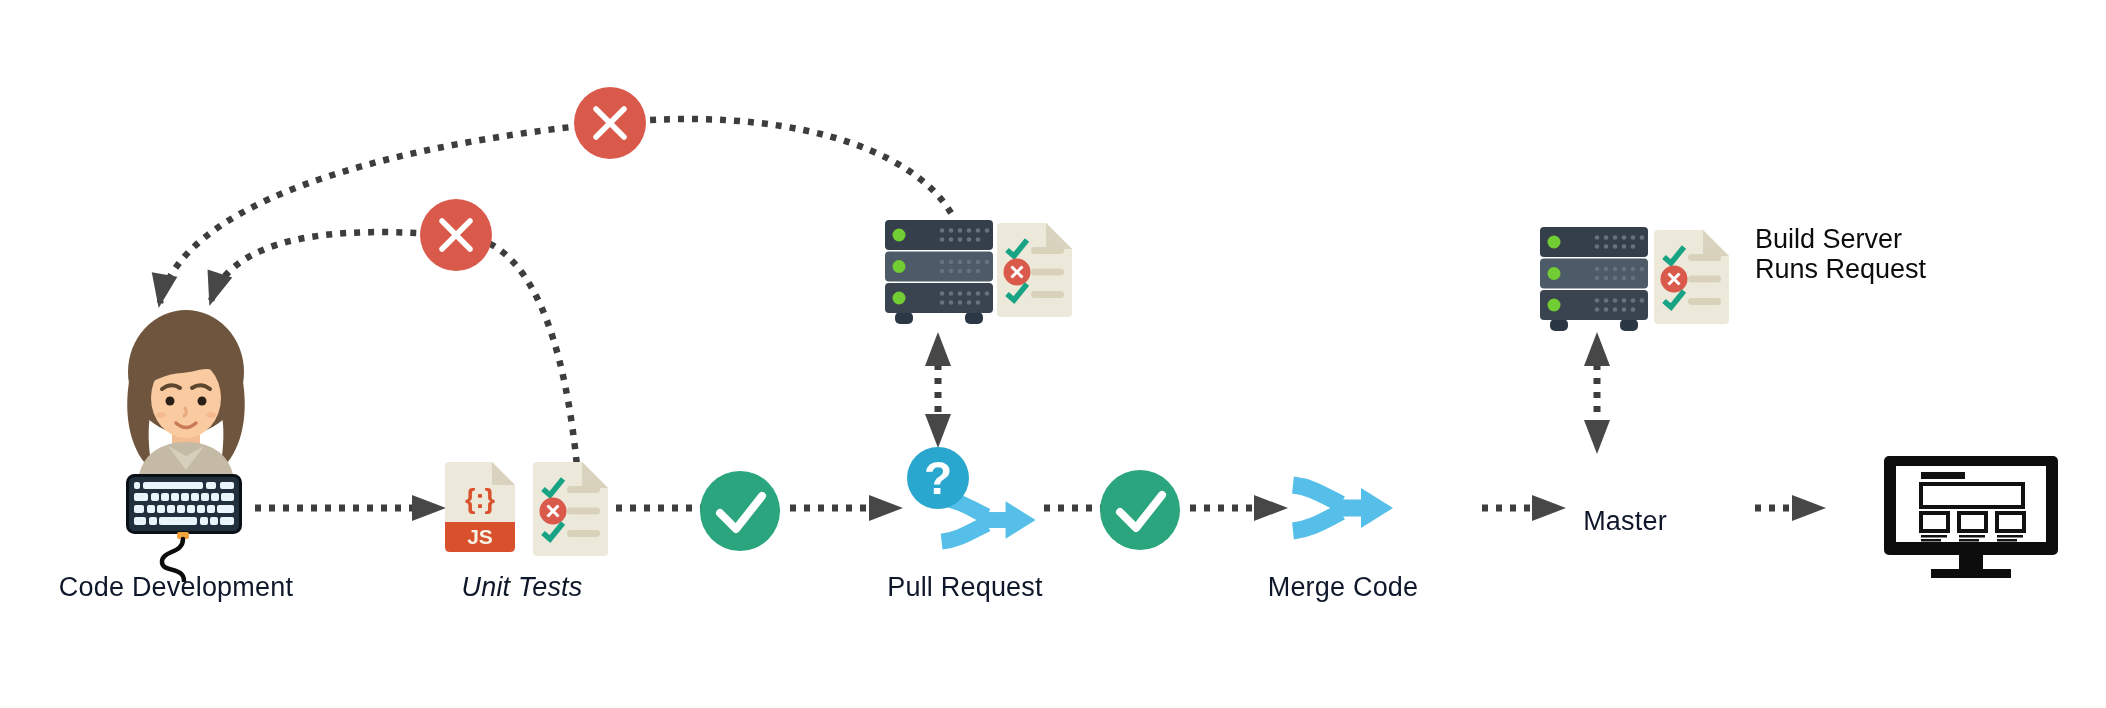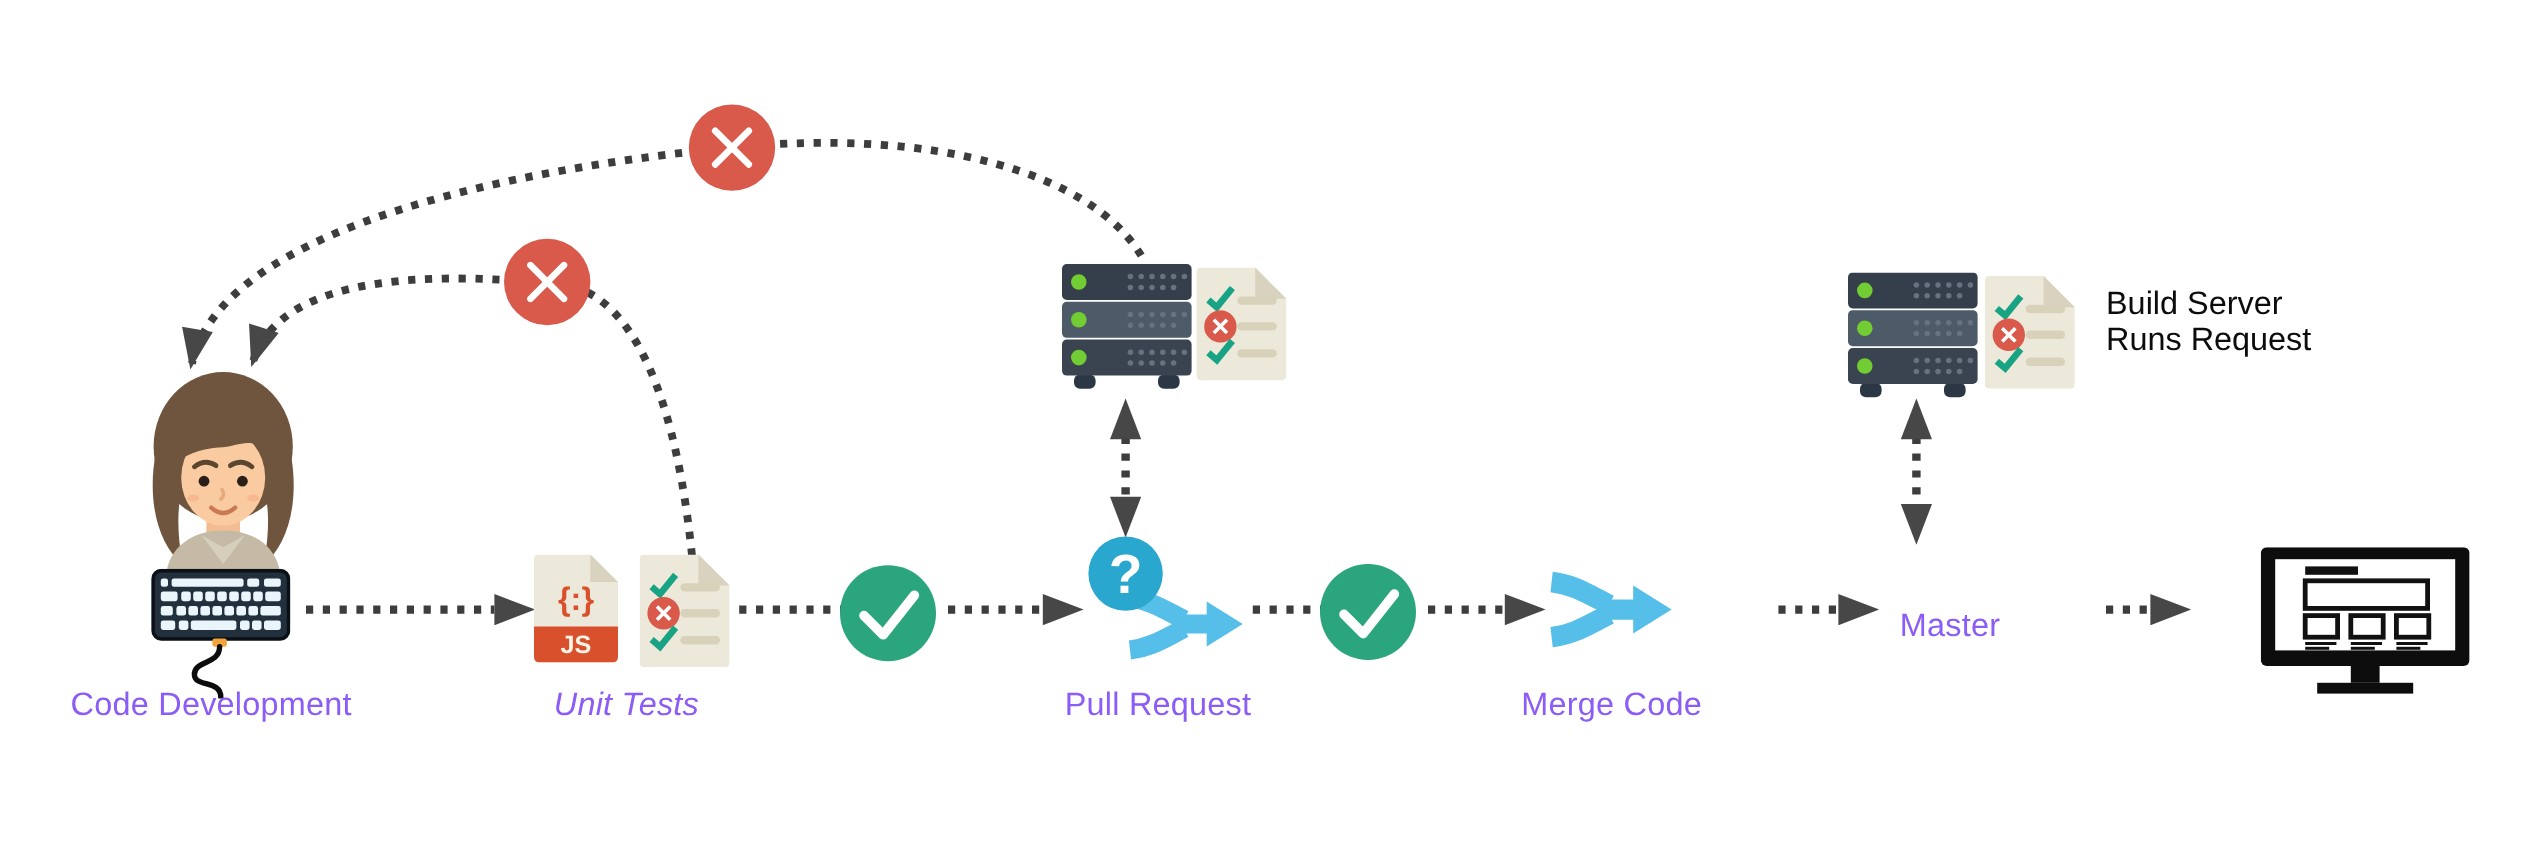--- a/index.html
+++ b/index.html
@@ -7,21 +7,21 @@
     position:relative;
     width:2106px;height:708px;
     background:#ffffff;
     font-family:"Liberation Sans","DejaVu Sans",sans-serif;
     overflow:hidden;
   }
   .abs{position:absolute;}
   .label{
     position:absolute;
     font-size:27px;
-    color:#8b5cf6;
+    color:#0f172a;
     white-space:nowrap;
     transform:translateX(-50%);
     letter-spacing:0.2px;
   }
   .label-block{
     position:absolute;
     font-size:27px;
     color:#0c0c0c;
     line-height:30px;
     white-space:nowrap;
@@ -351,18 +351,18 @@
     <rect x="75" y="99" width="24" height="14" fill="#0D0D0D"></rect>
     <rect x="47" y="113" width="80" height="9" fill="#0D0D0D"></rect>
   </svg>
 
   <div class="label" style="left:176px;top:572px;">Code Development</div>
   <div class="label" style="left:522px;top:572px;font-style:italic;">Unit Tests</div>
   <div class="label" style="left:965px;top:572px;">Pull Request</div>
   <div class="label" style="left:1343px;top:572px;">Merge Code</div>
   <div class="label" style="left:1625px;top:506px;">Master</div>
 
-  <div class="label-block" style="left:1755px;top:238px;">
+  <div class="label-block" style="left:1755px;top:224px;">
     <div>Build Server</div>
     <div>Runs Request</div>
   </div>
 
 </div>
 
 </body></html>

